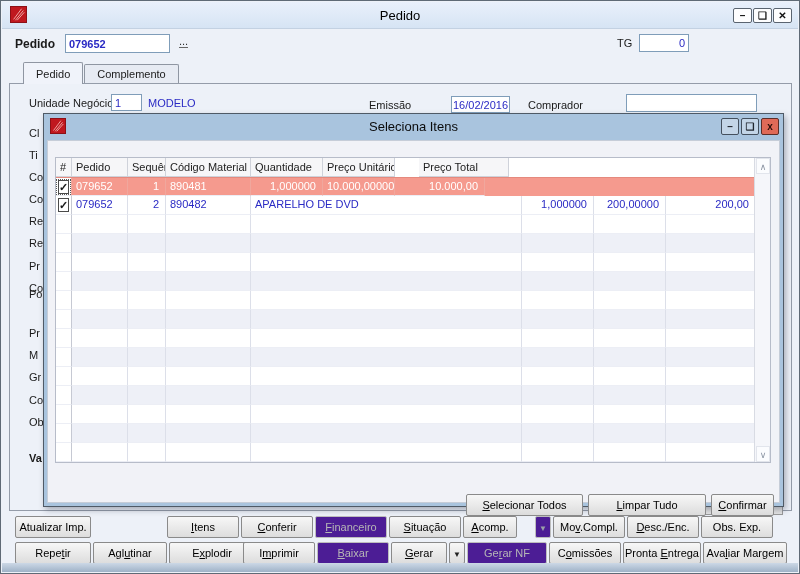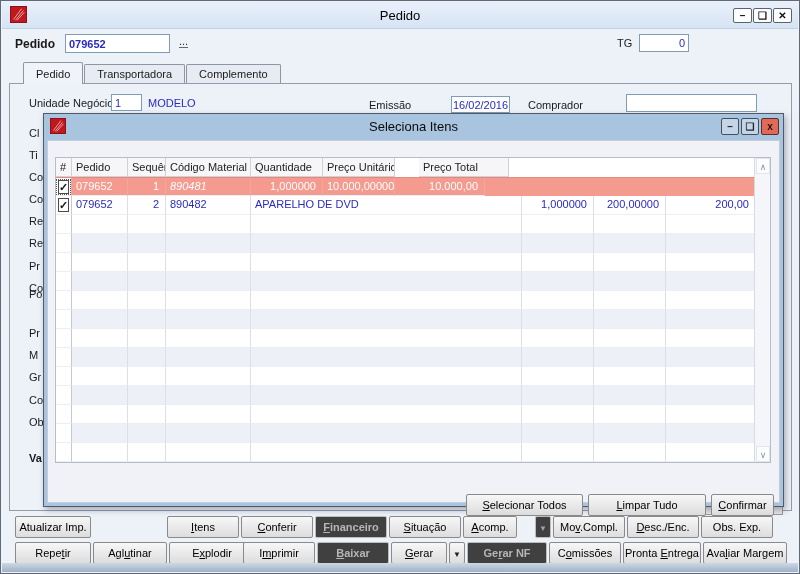--- a/index.html
+++ b/index.html
@@ -59,21 +59,21 @@
 
   .hidden-sliver { position:absolute; height:10px; background:#e3e3e3; border:1px solid #9a9a9a; }
 
   
   .tbtn {
     position:absolute; height:22px;
     background:linear-gradient(#f7f7f7,#dddddd); border:1px solid #8a8a8a; border-radius:2px;
     font-family:"Liberation Sans", sans-serif; font-size:11px; color:#000; text-align:center;
     cursor:default;
   }
-  .tbtn.disabled { background:#404040; color:#b6b6b6; border-color:#bdbdbd;font-weight:bold; }
+  .tbtn.disabled { background:#4c1d95; color:#b6b6b6; border-color:#bdbdbd; }
   .tbtn .arr { font-size:8px; color:#222; }
   .tbtn .arr.dis { color:#9aa0a8; }
   .trow1 .tbtn { top:515px; } .trow2 .tbtn { top:541px; }
 
   .bottom-band {
     position:absolute; left:1px; right:1px; bottom:1px; height:9px;
     background:linear-gradient(#ccd8e6,#9fb2c7);
   }
 
   
@@ -161,21 +161,20 @@
   </div>
 
   <span class="abs lbl b" style="left:14px; top:36px;">Pedido</span>
   <input class="abs field" style="left: 64px; top: 33px; width: 105px; height: 19px; font-weight: bold;" value="079652">
   <span class="abs" style="left:178px; top:34px; font-size:11px; color:#333; border-bottom:1px solid #666; line-height:12px;">...</span>
   <span class="abs lbl" style="left:616px; top:36px;">TG</span>
   <input class="abs field" style="left: 638px; top: 33px; width: 50px; height: 18px; text-align: right;" value="0">
 
   <div class="tabs">
       <div class="tab active">Pedido</div>
-      <div class="tab">Transportadora</div>
       <div class="tab">Complemento</div>
     </div>
   <div class="panel"></div>
 
   <span class="abs lbl" style="left:28px; top:96px;">Unidade Negócio</span>
   <input class="abs field" style="left: 110px; top: 93px; width: 31px; height: 17px;" value="1">
   <span class="abs lbl blue" style="left:147px; top:96px;">MODELO</span>
   <span class="abs lbl" style="left:368px; top:98px;">Emissão</span>
   <input class="abs field" style="left: 450px; top: 95px; width: 59px; height: 17px; text-align: center; padding: 1px;" value="16/02/2016">
   <span class="abs lbl" style="left:527px; top:98px;">Comprador</span>
@@ -254,21 +253,21 @@
               <div class="cell " style="width: 72px;">Quantidade</div>
               <div class="cell " style="width: 72px;">Preço Unitário</div>
               <div class="cell " style="width: 90px; margin-left: 24px;">Preço Total</div>
             </div>
             <div class="trow selected">
               <div class="cell check" style="width: 16px;">
                 <span class="cbwrap focus"><span class="cb">✓</span></span>
               </div>
               <div class="cell " style="width: 56px;">079652</div>
               <div class="cell num" style="width: 38px;">1</div>
-              <div class="cell " style="width: 85px; font-style: italic;">890481</div>
+              <div class="cell " style="width: 85px;">890481</div>
               <div class="cell num" style="width: 72px;">1,000000</div>
               <div class="cell num" style="width: 72px; text-align: right;">10.000,00000</div>
               <div class="cell num" style="width: 90px;">10.000,00</div>
             </div>
             <div class="trow">
               <div class="cell check" style="width: 16px;">
                 <span class="cbwrap"><span class="cb">✓</span></span>
               </div>
               <div class="cell " style="width: 56px;">079652</div>
               <div class="cell num" style="width: 38px;">2</div>

